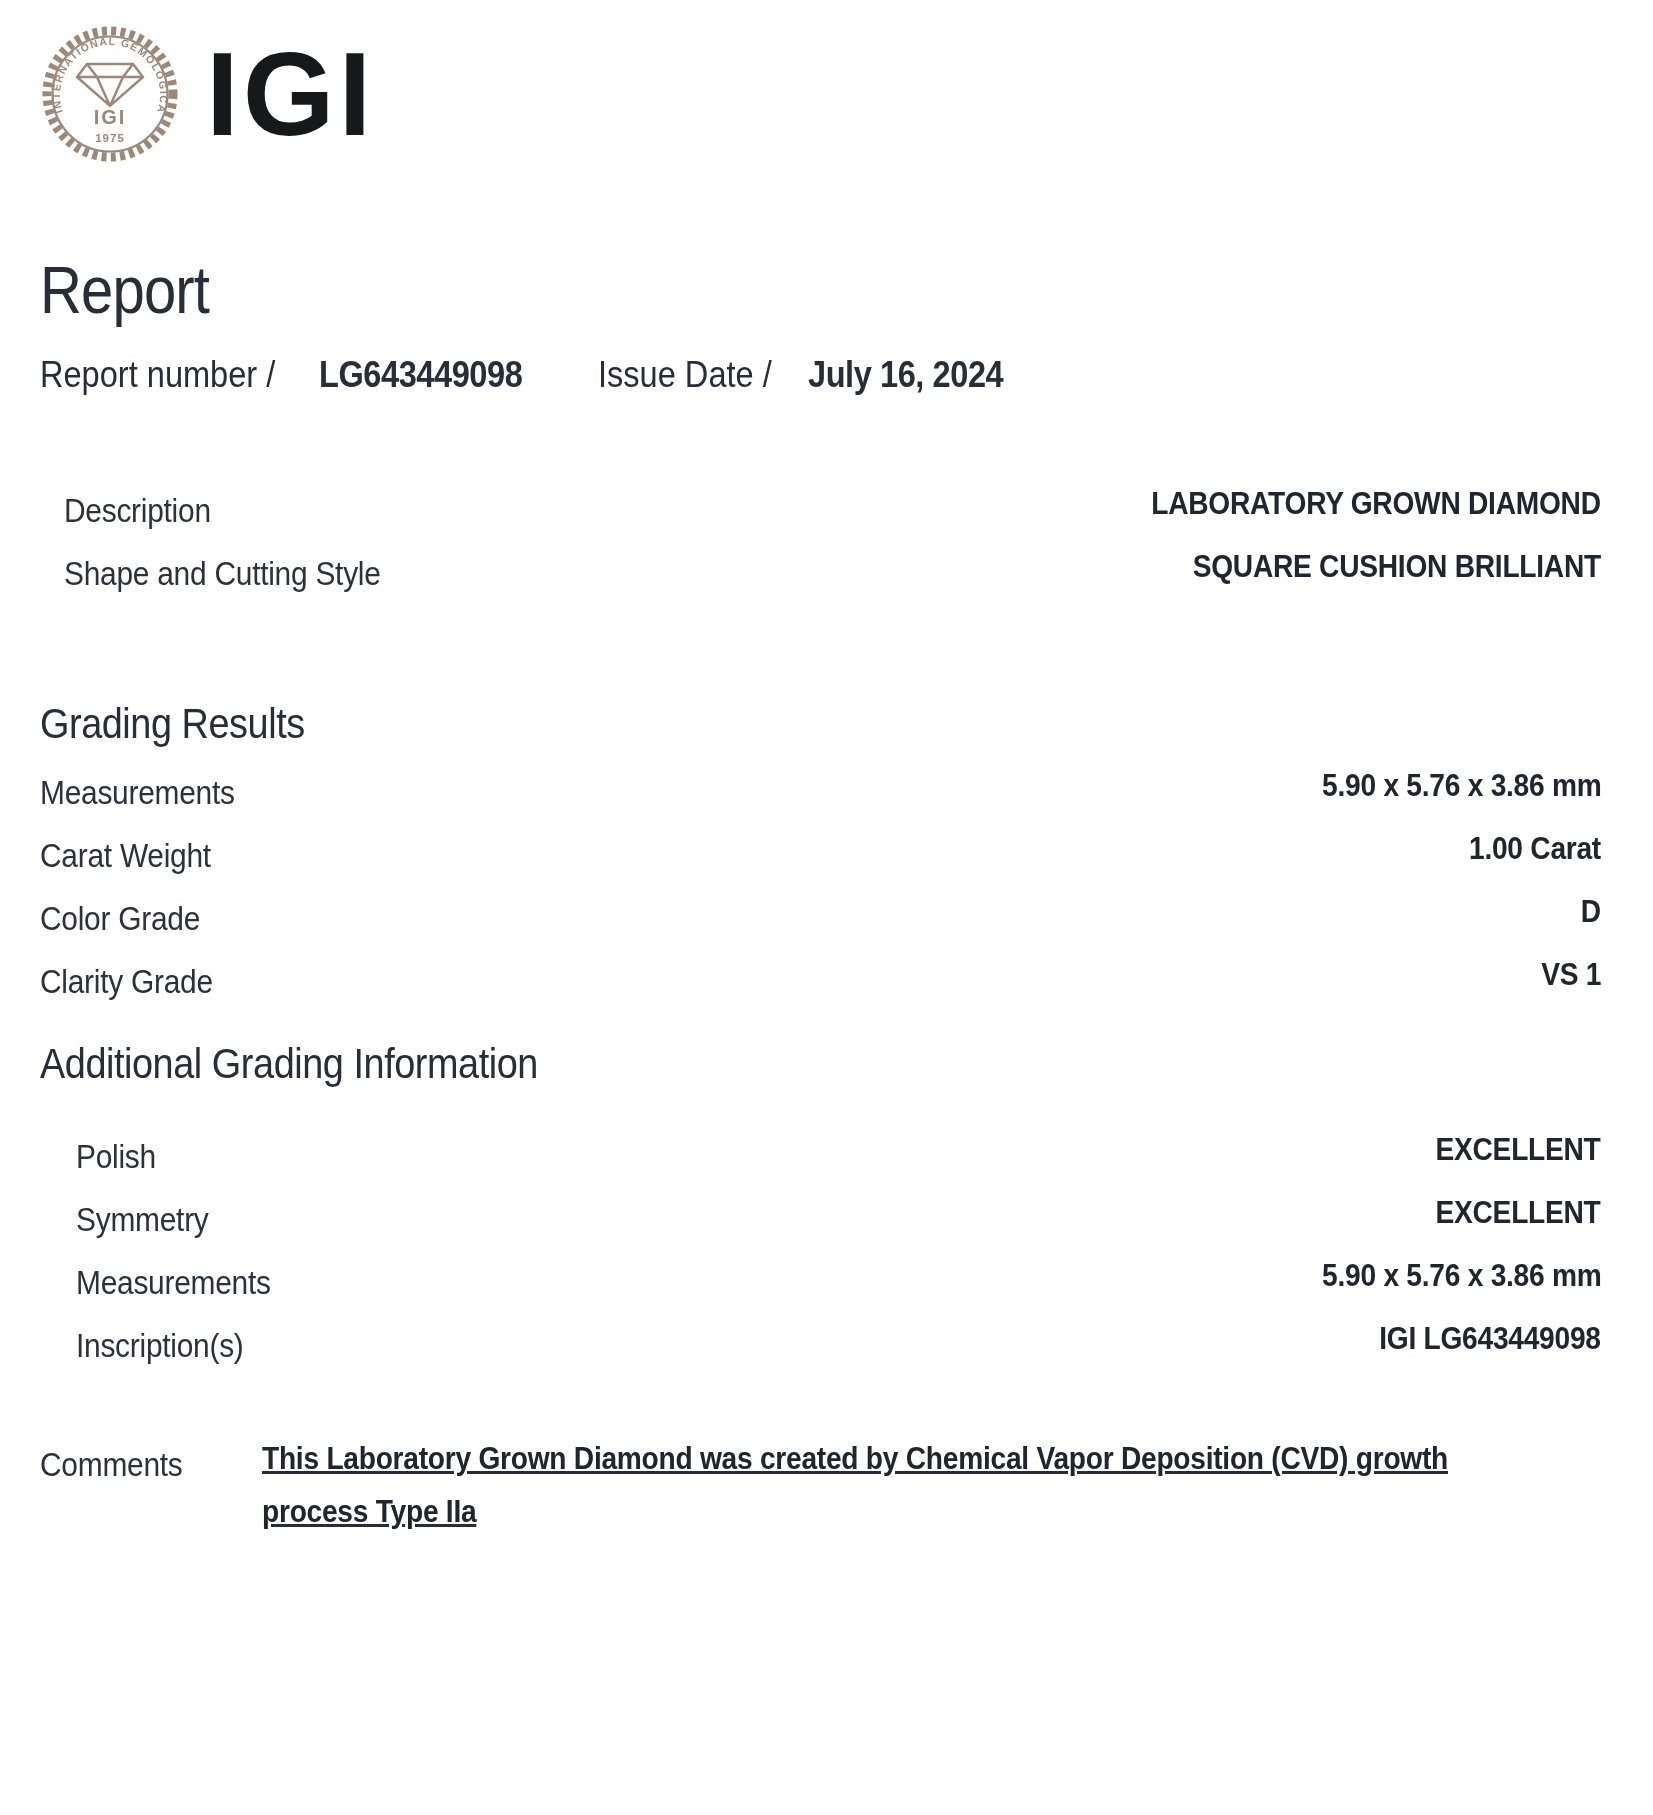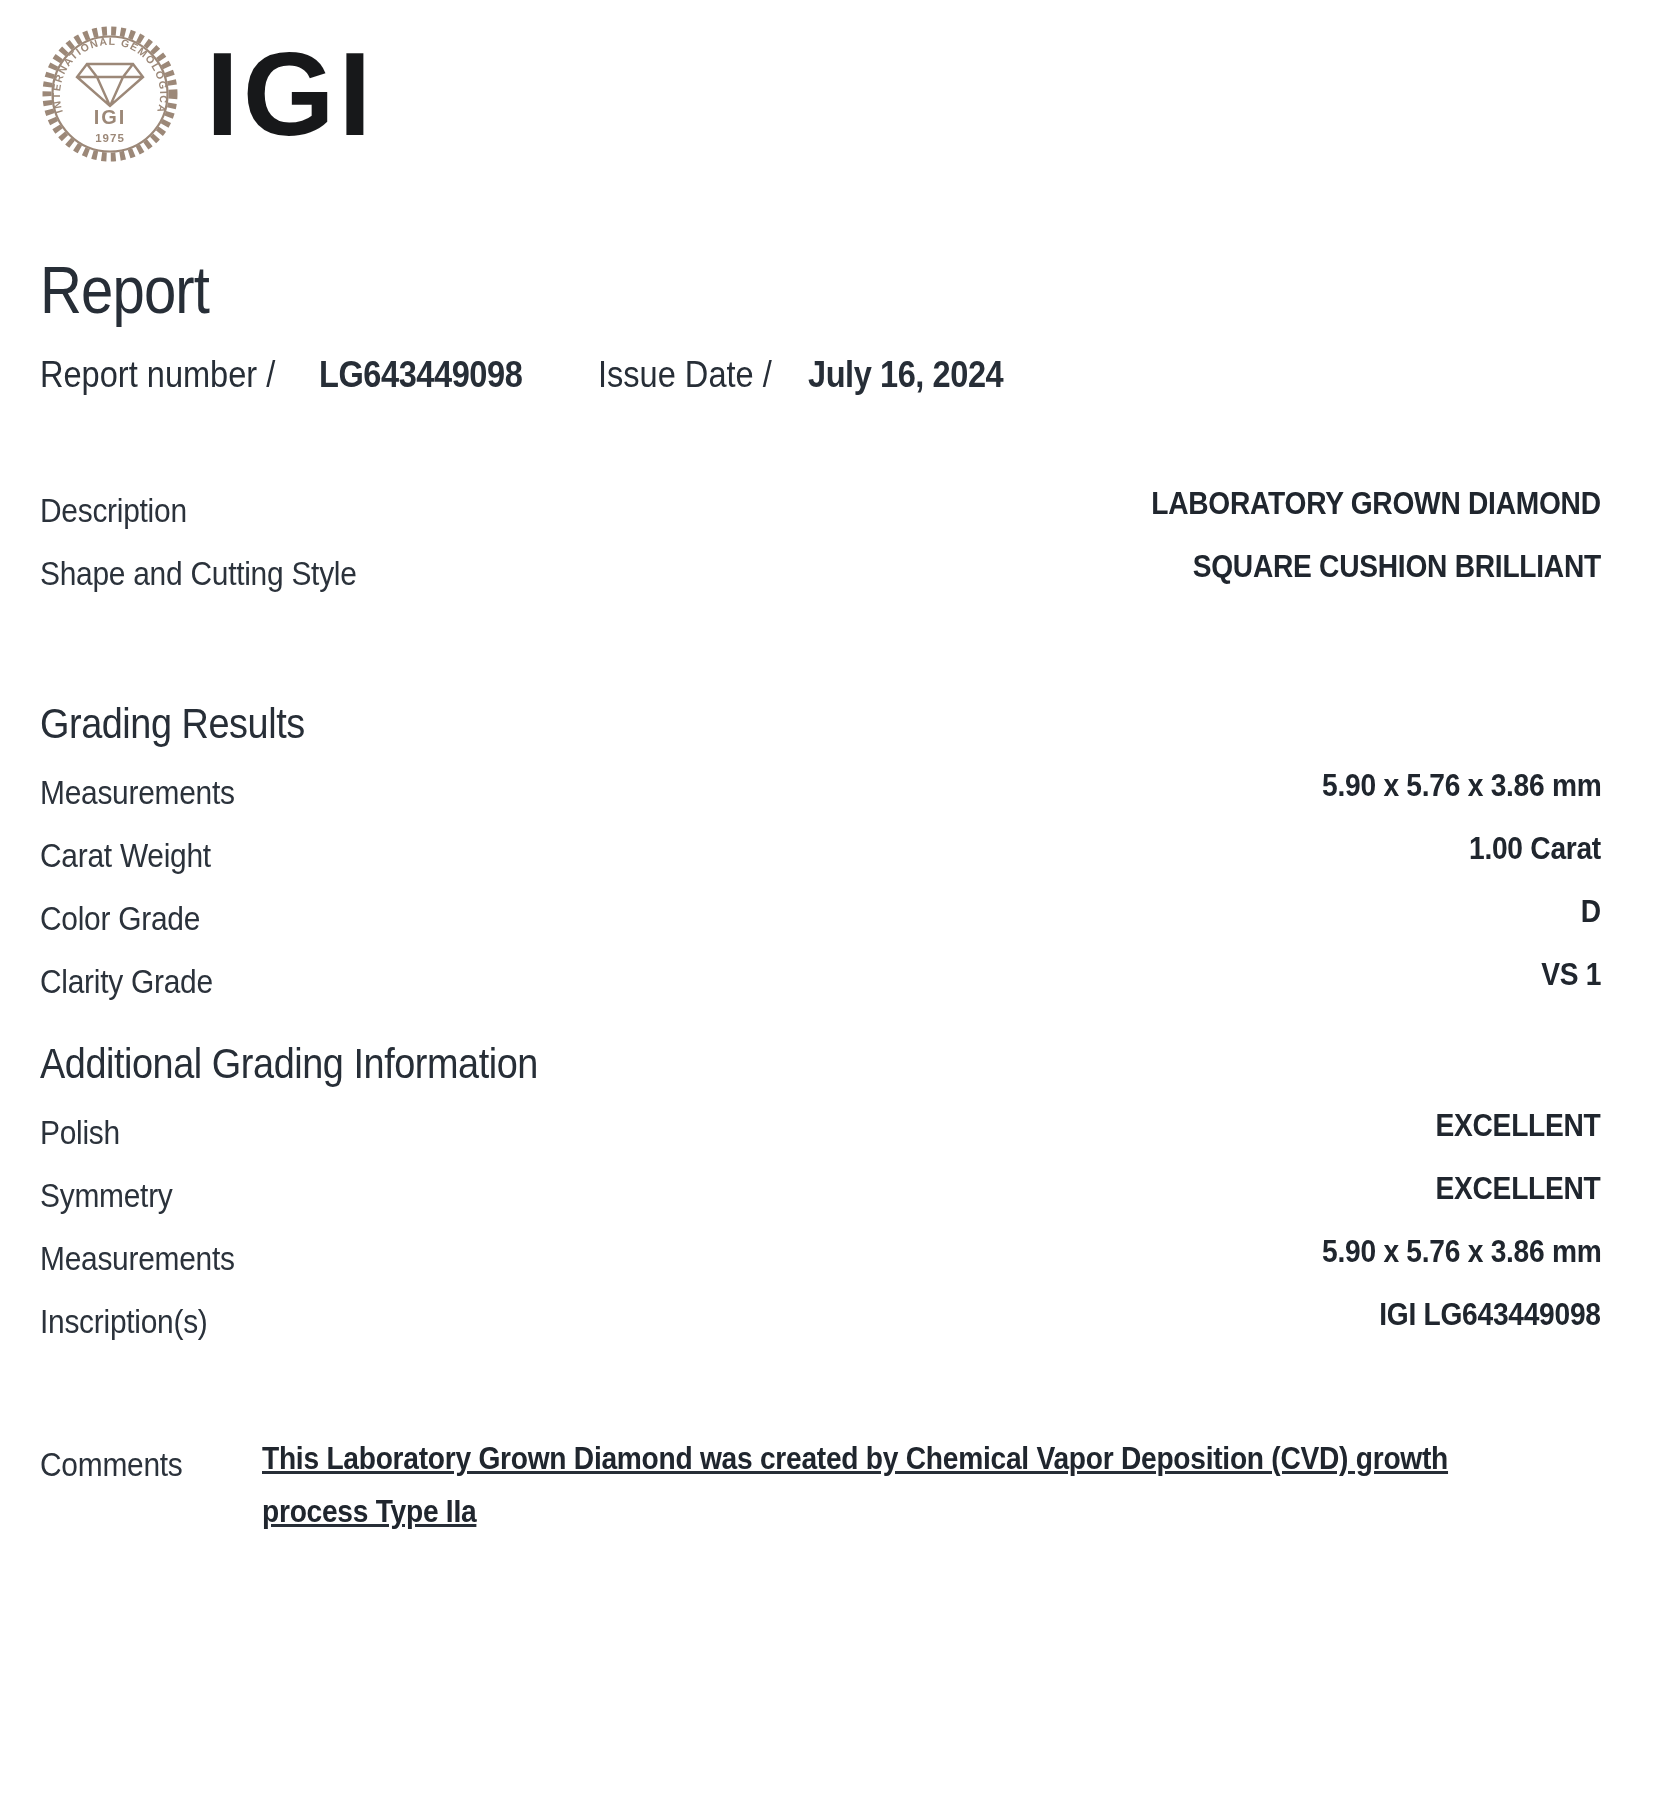--- a/index.html
+++ b/index.html
@@ -63,21 +63,21 @@
 
   <h1 class="title cx">Report</h1>
 
   <div class="meta">
     <span class="cx">Report number /</span>
     <span class="m-bold cx">LG643449098</span>
     <span class="m-gap cx">Issue Date /</span>
     <span class="m-bold cx">July 16, 2024</span>
   </div>
 
-  <div class="abs rows" style="top:490px;">
+  <div class="abs rows" style="top:490px;margin-left:24px;">
     <div class="row">
       <span class="lbl cx">Description</span>
       <span class="val cxr">LABORATORY GROWN DIAMOND</span>
     </div>
     <div class="row">
       <span class="lbl cx">Shape and Cutting Style</span>
       <span class="val cxr">SQUARE CUSHION BRILLIANT</span>
     </div>
   </div>
 
@@ -99,21 +99,21 @@
     </div>
     <div class="row">
       <span class="lbl cx">Clarity Grade</span>
       <span class="val cxr">VS 1</span>
     </div>
   </div>
 
   <section class="abs" style="top:1040px;">
     <h2 class="sec-h cx">Additional Grading Information</h2>
   </section>
-  <div class="abs rows" style="top:1112px;">
+  <div class="abs rows" style="top:1136px;margin-left:36px;">
     <div class="row">
       <span class="lbl cx">Polish</span>
       <span class="val cxr">EXCELLENT</span>
     </div>
     <div class="row">
       <span class="lbl cx">Symmetry</span>
       <span class="val cxr">EXCELLENT</span>
     </div>
     <div class="row">
       <span class="lbl cx">Measurements</span>

